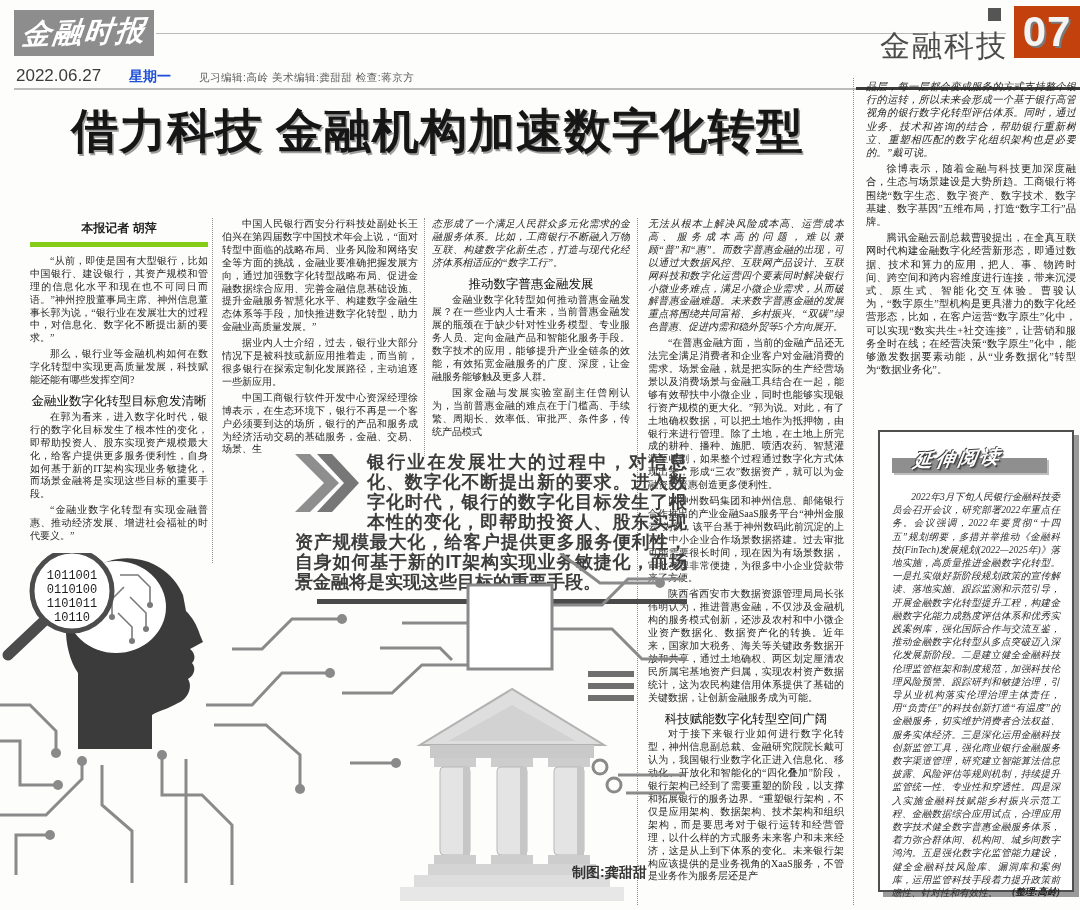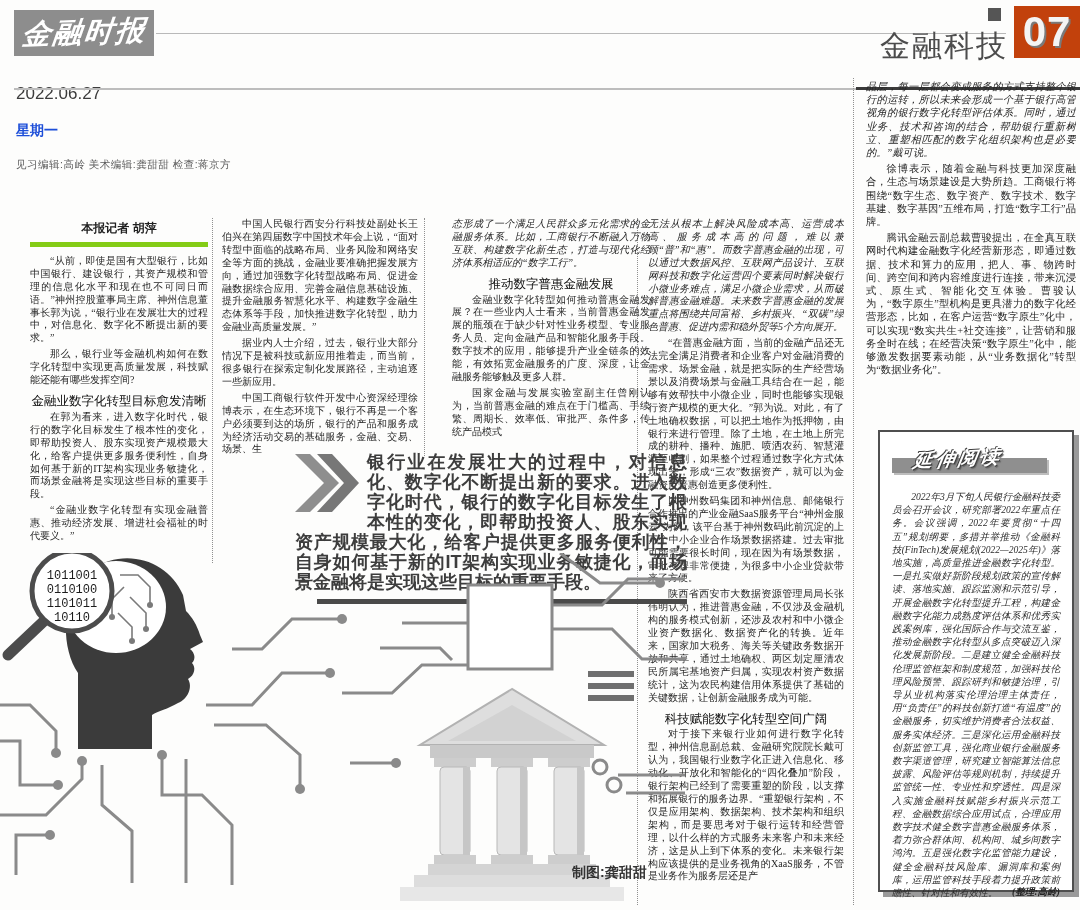--- a/index.html
+++ b/index.html
@@ -9,21 +9,21 @@
     background:#fdfdfc; overflow:hidden;
     font-family:"Liberation Serif","DejaVu Serif",serif; color:#242424;
   }
   
   .logo-box { position:absolute; left:14px; top:10px; width:140px; height:46px;
     background:#8d8d8d; display:flex; align-items:center; justify-content:center; }
   .logo-text { color:#fff; font-size:29px; font-weight:bold; font-style:italic;
     transform:skewX(-8deg) rotate(-2deg); letter-spacing:2px; white-space:nowrap;
     font-family:"Liberation Serif",serif; }
   .mast-thinline { position:absolute; left:156px; top:33px; width:850px; height:0; border-top:1px solid #b9b9b9; }
-  .date-row { position:absolute; left:16px; top:84px; width:700px; display:flex; align-items:baseline; gap:18px;flex-direction:column; }
+  .date-row { position:absolute; left:16px; top:66px; width:700px; display:flex; align-items:baseline; gap:28px; }
   .date-main { font-size:17px; color:#3c3c3c; font-family:"Liberation Sans",sans-serif; }
   .weekday { font-size:14px; font-weight:bold; color:#1d4ed8; font-family:"Liberation Sans",sans-serif; }
   .editors { font-size:10.5px; color:#5c5c5c; font-family:"Liberation Sans",sans-serif; letter-spacing:.5px; }
   .section-title { position:absolute; right:72px; top:26px; font-size:30px; color:#4c4c4c;
     font-family:"Liberation Sans",sans-serif; letter-spacing:2px; }
   .corner-square { position:absolute; left:988px; top:8px; width:13px; height:13px; background:#555; }
   .page-badge { position:absolute; left:1014px; top:6px; width:66px; height:52px; background:#c2410c;
     display:flex; align-items:center; justify-content:center; }
   .page-badge span { font-size:42px; font-weight:bold; color:#f4f4f4;
     font-family:"Liberation Sans",sans-serif; text-shadow:2px 2px 0 #7a7a7a; letter-spacing:1px; }
@@ -85,20 +85,21 @@
     <span class="editors">见习编辑:高岭  美术编辑:龚甜甜  检查:蒋京方</span>
   </div>
   <div class="section-title">金融科技</div>
   <div class="corner-square"></div>
   <div class="page-badge">
     <span>07</span>
   </div>
   <div class="mast-rule-left"></div>
   <div class="mast-rule-right"></div>
 
+  <div class="headline">借力科技 金融机构加速数字化转型</div>
 
   <div class="vsep" style="left:212px; top:218px; height:345px;"></div>
   <div class="vsep" style="left:424px; top:218px; height:238px;"></div>
   <div class="vsep" style="left:637px; top:218px; height:687px;"></div>
   <div class="vsep" style="left:853px; top:78px;  height:827px;"></div>
 
   <div class="ncol" style="left:30px; top:218px; width:178px; height:342px;">
     <div class="byline">本报记者 胡萍</div>
     <p>“从前，即使是国有大型银行，比如中国银行、建设银行，其资产规模和管理的信息化水平和现在也不可同日而语。”神州控股董事局主席、神州信息董事长郭为说，“银行业在发展壮大的过程中，对信息化、数字化不断提出新的要求。”</p>
     <p>那么，银行业等金融机构如何在数字化转型中实现更高质量发展，科技赋能还能有哪些发挥空间?</p>
@@ -106,21 +107,21 @@
     <p>在郭为看来，进入数字化时代，银行的数字化目标发生了根本性的变化，即帮助投资人、股东实现资产规模最大化，给客户提供更多服务便利性，自身如何基于新的IT架构实现业务敏捷化，而场景金融将是实现这些目标的重要手段。</p>
     <p>“金融业数字化转型有实现金融普惠、推动经济发展、增进社会福祉的时代要义。”</p>
   </div>
 
   <div class="ncol" style="left:222px; top:218px; width:196px; height:242px;">
     <p>中国人民银行西安分行科技处副处长王伯兴在第四届数字中国技术年会上说，“面对转型中面临的战略布局、业务风险和网络安全等方面的挑战，金融业要准确把握发展方向，通过加强数字化转型战略布局、促进金融数据综合应用、完善金融信息基础设施、提升金融服务智慧化水平、构建数字金融生态体系等手段，加快推进数字化转型，助力金融业高质量发展。”</p>
     <p>据业内人士介绍，过去，银行业大部分情况下是被科技或新应用推着走，而当前，很多银行在探索定制化发展路径，主动追逐一些新应用。</p>
     <p>中国工商银行软件开发中心资深经理徐博表示，在生态环境下，银行不再是一个客户必须要到达的场所，银行的产品和服务成为经济活动交易的基础服务，金融、交易、场景、生</p>
   </div>
 
-  <div class="ncol" style="left:432px; top:218px; width:198px; height:238px;margin-left:20px;">
+  <div class="ncol" style="left:432px; top:218px; width:198px; height:238px;">
     <p class="cont">态形成了一个满足人民群众多元化需求的金融服务体系。比如，工商银行不断融入万物互联、构建数字化新生态，打造与现代化经济体系相适应的“数字工行”。</p>
     <p class="subhead">推动数字普惠金融发展</p>
     <p>金融业数字化转型如何推动普惠金融发展？在一些业内人士看来，当前普惠金融发展的瓶颈在于缺少针对性业务模型、专业服务人员、定向金融产品和智能化服务手段。数字技术的应用，能够提升产业全链条的效能，有效拓宽金融服务的广度、深度，让金融服务能够触及更多人群。</p>
     <p>国家金融与发展实验室副主任曾刚认为，当前普惠金融的难点在于门槛高、手续繁、周期长、效率低、审批严、条件多，传统产品模式</p>
   </div>
 
   <div class="ncol" style="left:648px; top:218px; width:196px; height:688px;">
     <p class="cont">无法从根本上解决风险成本高、运营成本高、服务成本高的问题，难以兼顾“普”和“惠”。而数字普惠金融的出现，可以通过大数据风控、互联网产品设计、互联网科技和数字化运营四个要素同时解决银行小微业务难点，满足小微企业需求，从而破解普惠金融难题。未来数字普惠金融的发展重点将围绕共同富裕、乡村振兴、“双碳”绿色普惠、促进内需和稳外贸等5个方向展开。</p>
     <p>“在普惠金融方面，当前的金融产品还无法完全满足消费者和企业客户对金融消费的需求。场景金融，就是把实际的生产经营场景以及消费场景与金融工具结合在一起，能够有效帮扶中小微企业，同时也能够实现银行资产规模的更大化。”郭为说。对此，有了土地确权数据，可以把土地作为抵押物，由银行来进行管理。除了土地，在土地上所完成的耕种、播种、施肥、喷洒农药、智慧灌溉至收割，如果整个过程通过数字化方式体现出来，形成“三农”数据资产，就可以为金融资产普惠创造更多便利性。</p>
     <p>以神州数码集团和神州信息、邮储银行合作推出的产业金融SaaS服务平台“神州金服云”为例，该平台基于神州数码此前沉淀的上万个中小企业合作场景数据搭建。过去审批可能需要很长时间，现在因为有场景数据，审批变得非常便捷，为很多中小企业贷款带来了方便。</p>

